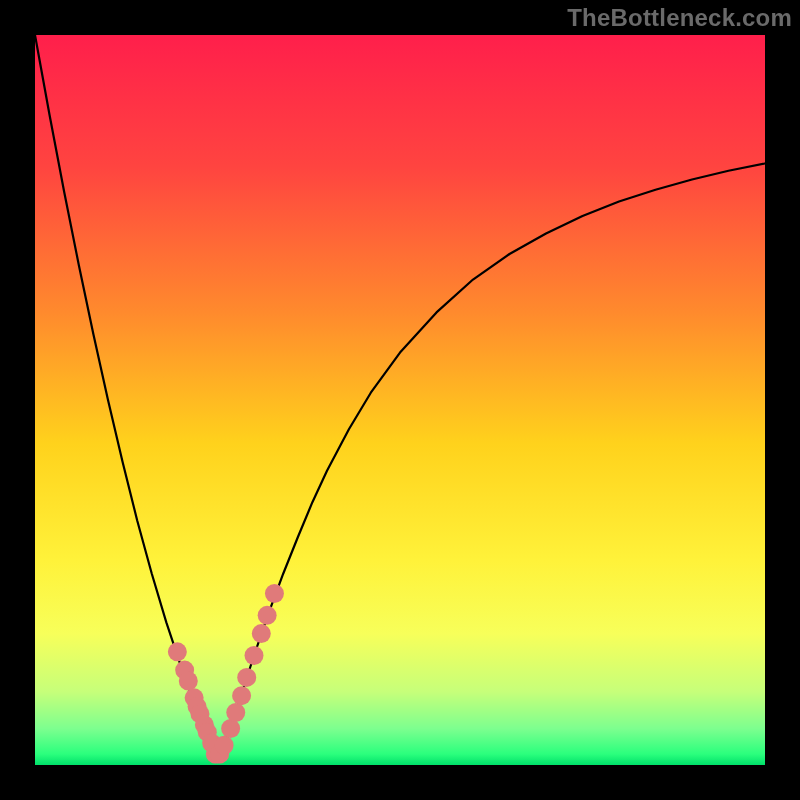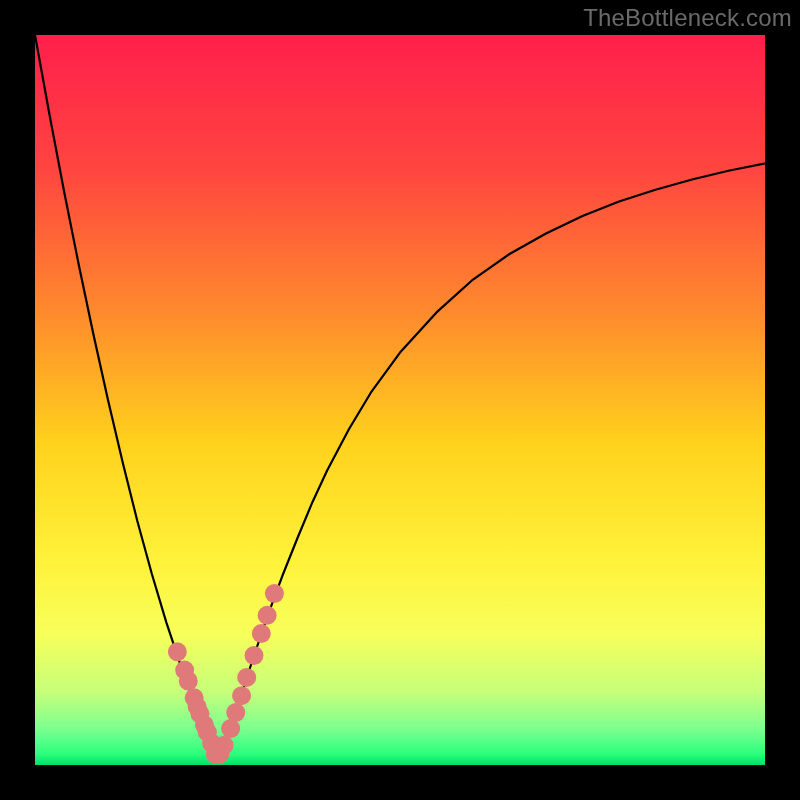--- a/index.html
+++ b/index.html
@@ -26,21 +26,21 @@
     width: 730px;
     height: 730px;
     overflow: hidden;
   }
   .watermark {
     position: absolute;
     top: 4px;
     right: 8px;
     color: #6a6a6a;
     font-size: 24px;
-    font-weight: 400;
+    font-weight: 700;
     letter-spacing: 0.2px;
     user-select: none;
   }
 </style>
 </head>
 <body>
 
 <div class="frame">
   <div class="watermark">TheBottleneck.com</div>
   <div class="plot">

